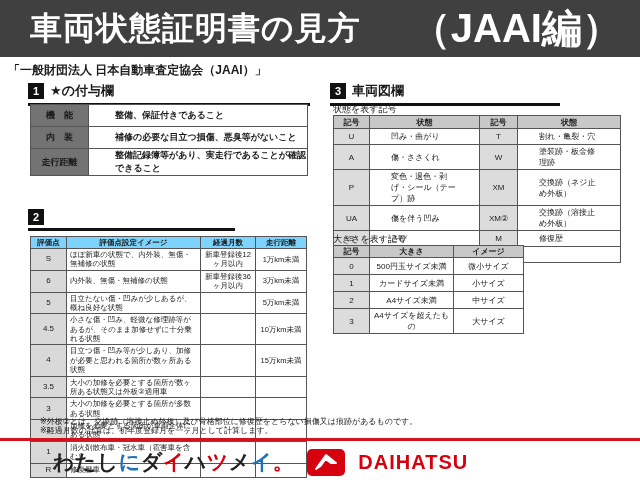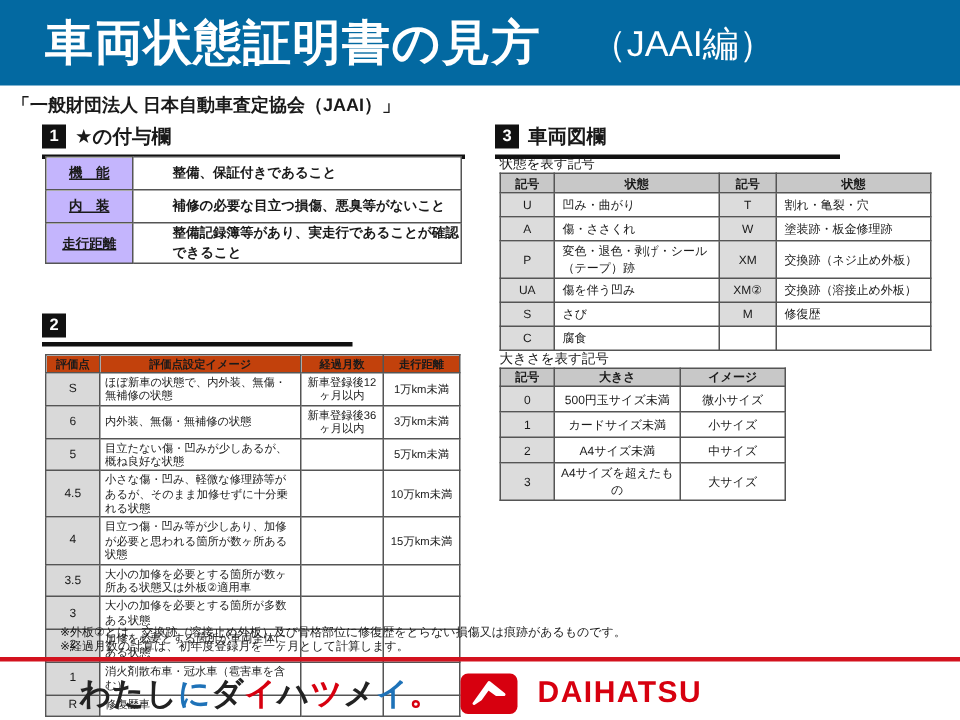--- a/index.html
+++ b/index.html
@@ -1,48 +1,48 @@
 <!DOCTYPE html>
 <html><head>
 <meta charset="utf-8">
 <style>
   * { margin:0; padding:0; box-sizing:border-box; }
   html,body { width:640px; height:480px; }
   body { position:relative; background:#fff; font-family:"Liberation Sans","DejaVu Sans",sans-serif; color:#1a1a1a; overflow:hidden; }
 
-  .banner { position:absolute; top:0; left:0; width:640px; height:57px; background:#0369a1; display:flex; align-items:center; }
+  .banner { position:absolute; top:0; left:0; width:640px; height:57px; background:#404040; display:flex; align-items:center; }
   .banner .title { color:#fff; font-weight:bold; font-size:32px; margin-left:30px; letter-spacing:1px; white-space:nowrap; }
-  .banner .edition { color:#fff; font-weight:normal; font-size:24px; margin-left:33px; white-space:nowrap; }
+  .banner .edition { color:#fff; font-weight:bold; font-size:40px; margin-left:50px; white-space:nowrap; }
 
   .subtitle { position:absolute; top:62px; left:8px; font-size:12px; font-weight:bold; white-space:nowrap; }
 
   .sec-header { position:absolute; display:flex; align-items:center; gap:6px; border-bottom:3px solid #111; padding-bottom:3px; }
   .num { width:16px; height:16px; background:#111; color:#fff; font-size:11px; font-weight:bold; display:flex; align-items:center; justify-content:center; flex:0 0 16px; }
   .sec-title { font-size:13px; font-weight:bold; white-space:nowrap; }
   #sec1-header { top:82px; left:28px; width:282px; }
   #sec2-header { top:209px; left:28px; width:207px; }
   #sec3-header { top:82px; left:330px; width:230px; }
 
   table.t { position:absolute; border-collapse:collapse; table-layout:fixed; background:#fff; }
   table.t td, table.t th { border:1px solid #555; overflow:hidden; }
 
   #table1 { top:104px; left:30px; width:278px; font-size:9px; }
   #table1 td { height:22px; font-weight:bold; }
-  #table1 td.lbl { width:58px; background:#c4b5fd; text-align:center;text-decoration:underline; }
+  #table1 td.lbl { width:58px; background:#737373; text-align:center; }
   #table1 td.desc { padding-left:26px; }
 
   #table2 { top:236px; left:30px; width:276px; font-size:7.5px; }
-  #table2 th { height:12px; background:#c2410c; font-size:7.5px; font-weight:bold; text-align:center; }
+  #table2 th { height:12px; background:#7dd3fc; font-size:7.5px; font-weight:bold; text-align:center; }
   #table2 td { height:14px; padding:1px 3px; line-height:1.25; }
   #table2 td.grade { background:#d9d9d9; text-align:center; font-size:8px; padding:0; }
   #table2 td.center { text-align:center; }
 
   #table3a { top:115px; left:333px; width:287px; font-size:8px; }
   #table3a th { height:13px; background:#c8c8c8; font-weight:bold; text-align:center; }
-  #table3a td { height:16px; padding:1px 5px; }
+  #table3a td { height:16px; padding:1px 21px; }
   #table3a td.sym { background:#dcdcdc; text-align:center; padding:1px 0; }
 
   #table3b { top:245px; left:333px; width:190px; font-size:8px; }
   #table3b th { height:12px; background:#c8c8c8; font-weight:bold; text-align:center; }
   #table3b td { height:17px; text-align:center; padding:1px 2px; }
   #table3b td.sym { background:#dcdcdc; }
 
   .caption { position:absolute; font-size:9px; font-weight:normal; white-space:nowrap; }
   #cap3a { top:103px; left:333px; }
   #cap3b { top:233px; left:333px; }

